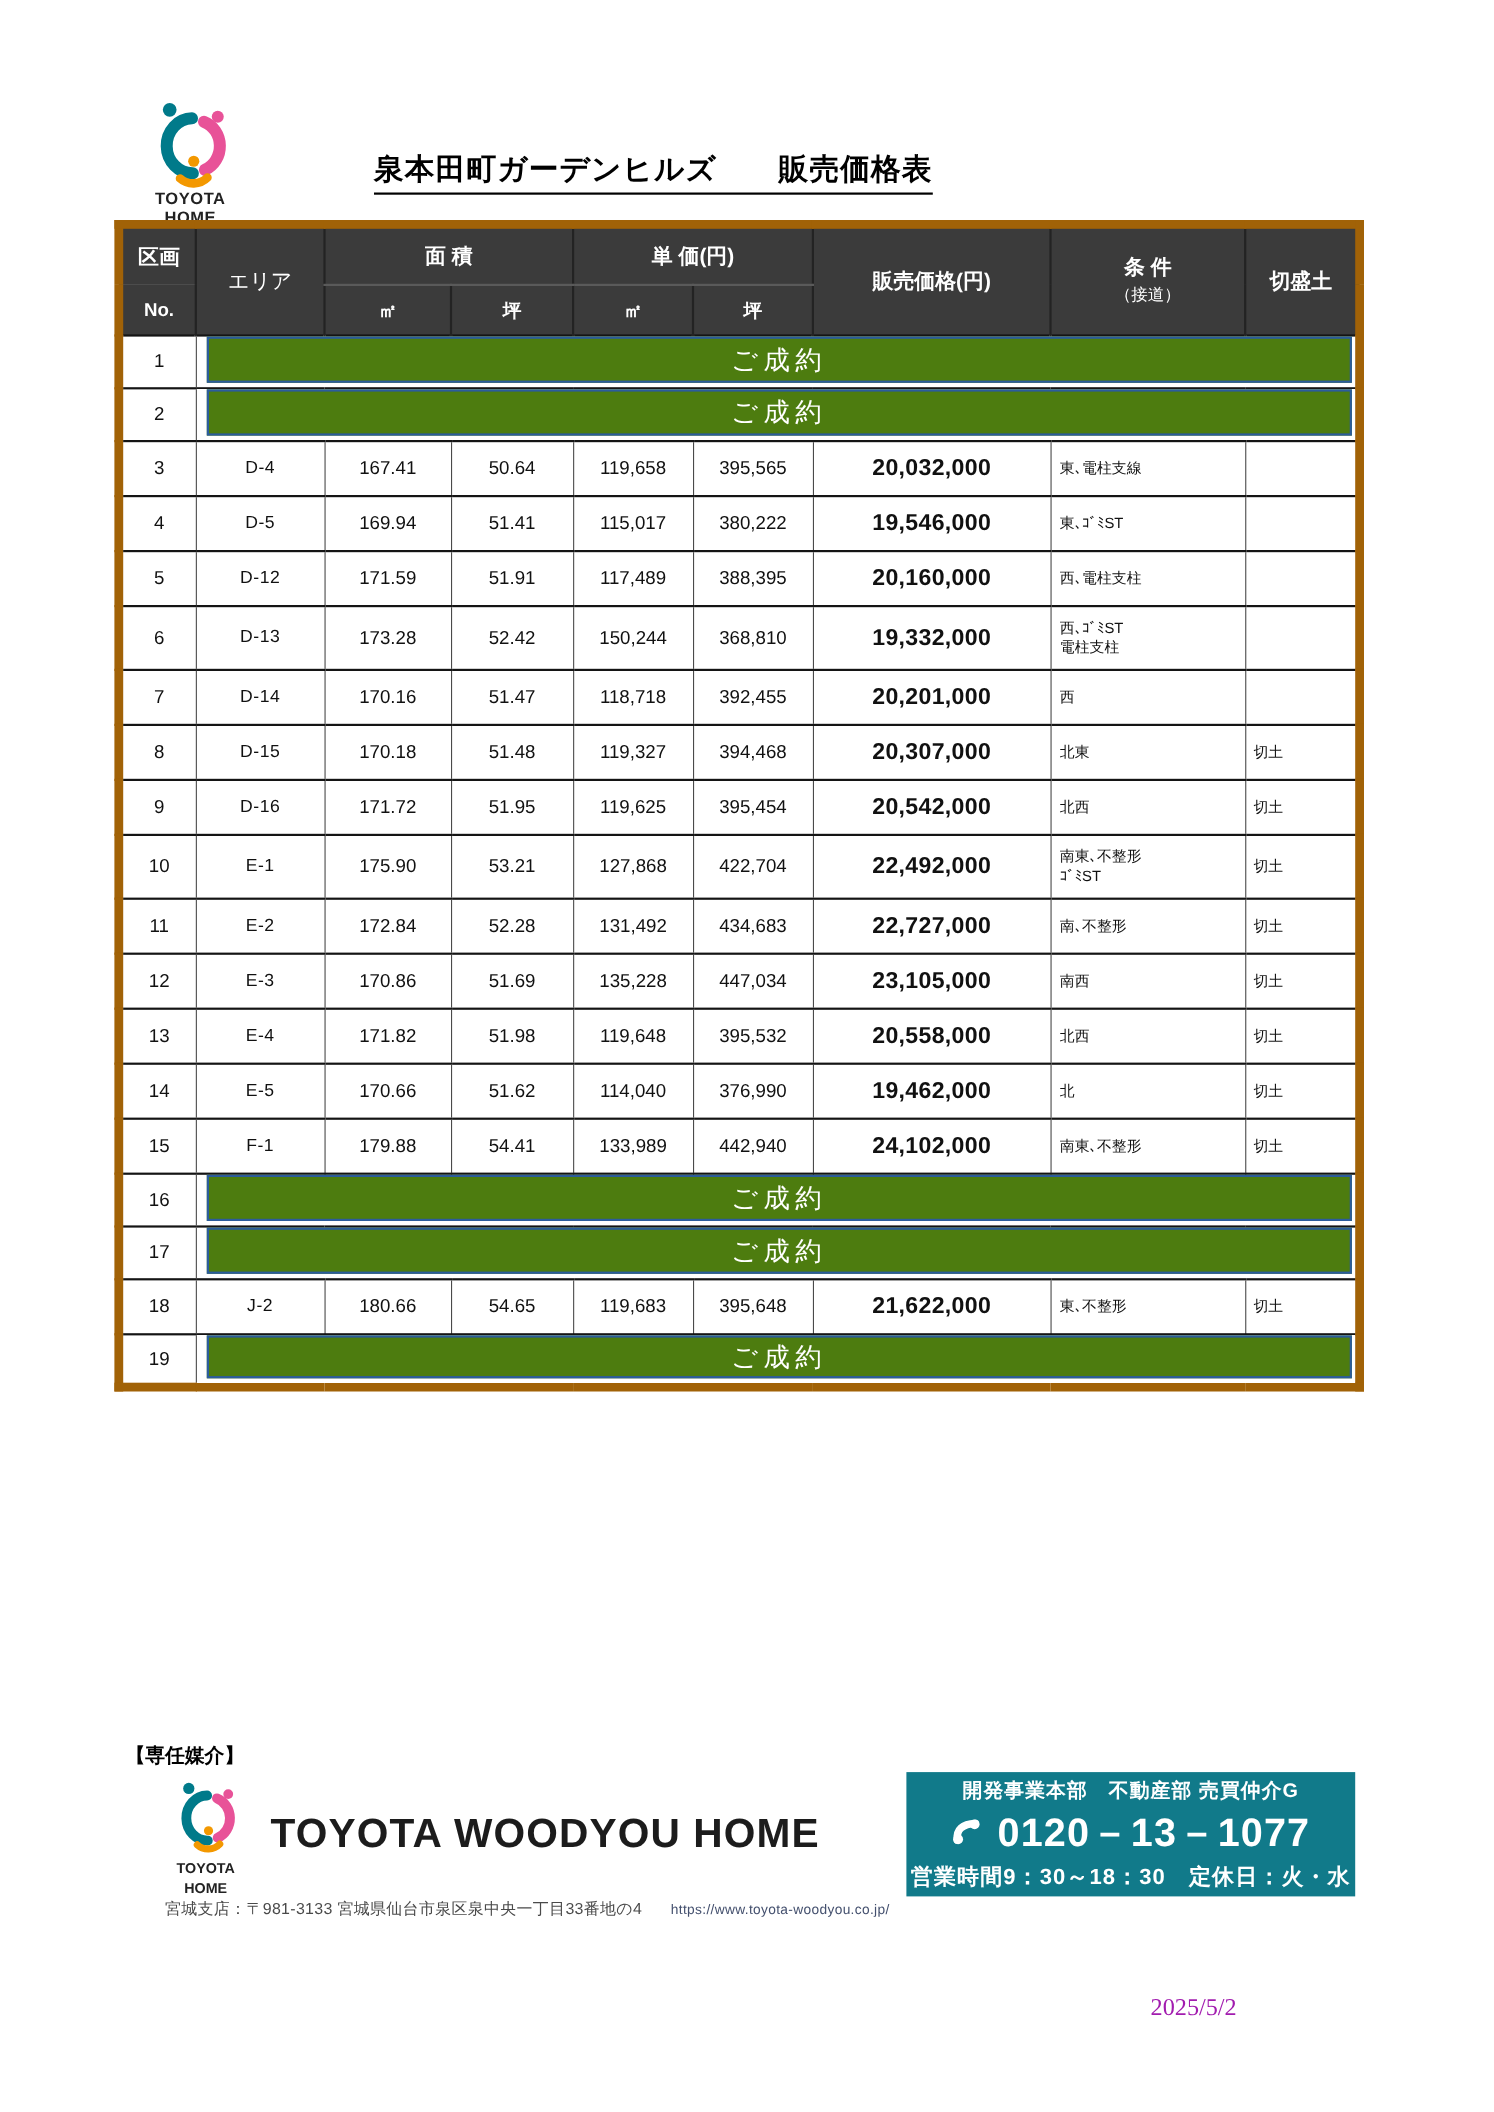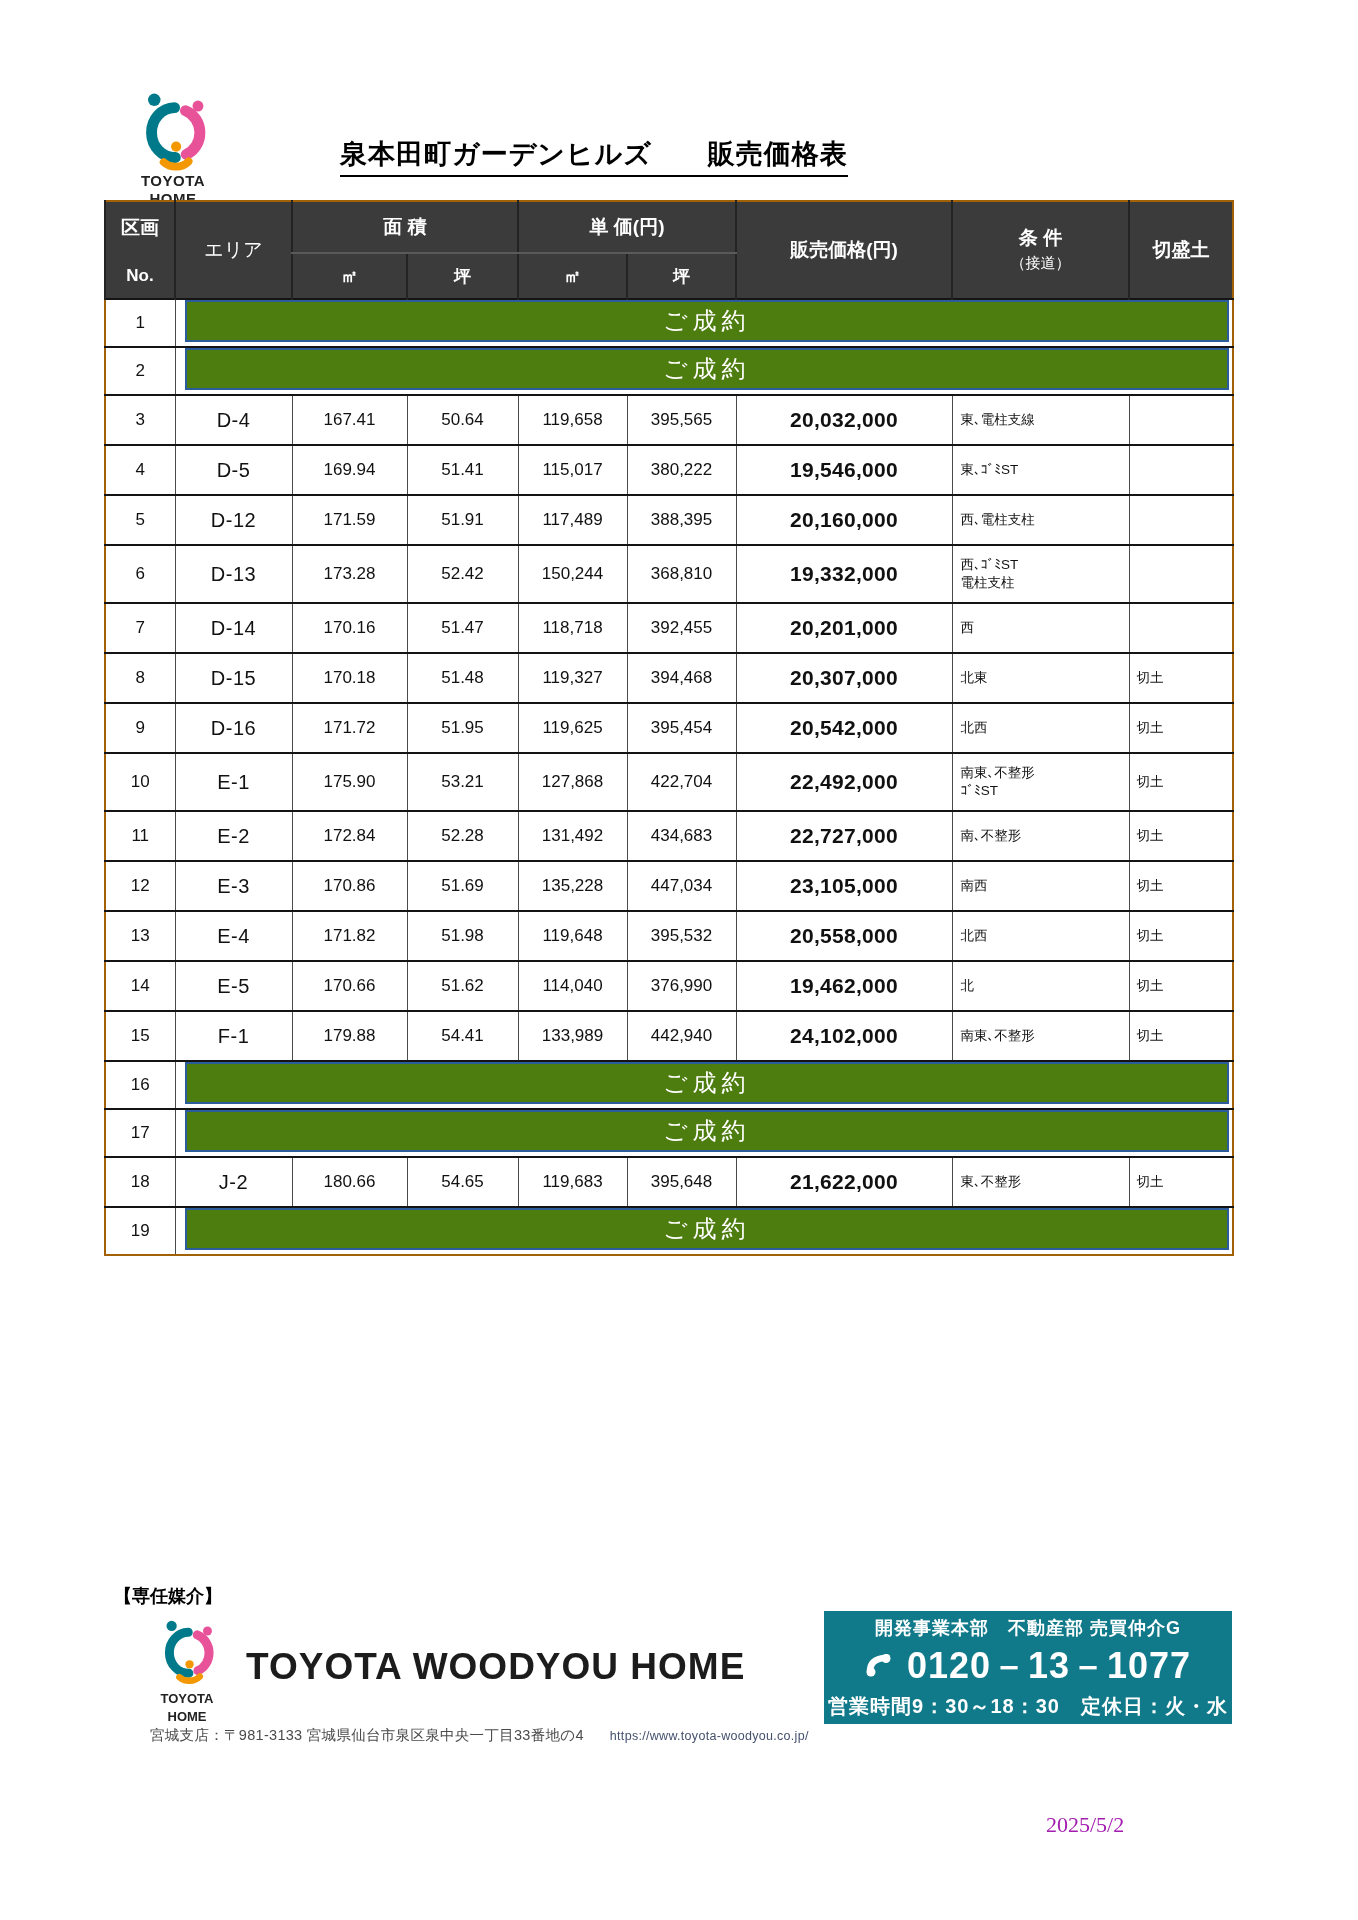--- a/index.html
+++ b/index.html
@@ -10,42 +10,42 @@
   .th-logo{position:absolute;left:118px;top:90px;width:110px;text-align:center;}
   .th-logo .mark{display:block;margin:0 auto;}
   .th-logo .lg-txt{font-size:15px;font-weight:700;line-height:1.1;color:#222;letter-spacing:0.5px;}
 
   
   .doc-title{position:absolute;left:340px;top:136px;font-size:27px;font-weight:700;
              letter-spacing:1px;border-bottom:2.5px solid #000;padding-bottom:3px;color:#000;}
 
   
   table.price{position:absolute;left:104px;top:200px;width:1128px;border-collapse:collapse;
-              table-layout:fixed;border:2px solid #a16207;}
+              table-layout:fixed;border:8px solid #a16207;}
   col.c1{width:70px}col.c2{width:117px}col.c3{width:115px}col.c4{width:111px}
   col.c5{width:109px}col.c6{width:109px}col.c7{width:216px}col.c8{width:177px}col.c9{width:104px}
 
   thead th{background:#3b3b3b;color:#fff;font-weight:700;border-left:2px solid #232323;
            text-align:center;vertical-align:middle;}
   thead tr.h1 th{height:48px;font-size:19px;}
   thead tr.h2 th{height:42px;font-size:17px;text-align:center;}
   thead th.small{font-size:13px;font-weight:400;}
   thead th.kukaku{font-size:20px;border-bottom:none;}
   thead th.no{font-size:15px;border-top:none;}
   thead th.grp{border-bottom:2px solid #5a5a5a;}
   thead th.joken{font-size:17px;line-height:1.25;}
   thead th.joken .sub{font-size:15px;font-weight:400;text-align:center;}
 
   tbody td{border-left:1px solid #4a4a4a;border-top:2px solid #141414;
            text-align:center;vertical-align:middle;background:#fff;}
   tbody tr{height:50px;}
   tbody tr.tall{height:58px;}
   tbody tr.sold{height:48px;}
   td.c-no{font-size:17px;}
-  td.c-area{font-size:20px;letter-spacing:0.5px;margin-top:48px;}
+  td.c-area{font-size:16px;letter-spacing:0.5px;margin-top:48px;}
   td.c-num{font-size:17px;}
   td.c-price{font-size:21px;font-weight:700;letter-spacing:0.3px;}
   td.c-cond{font-size:13.5px;text-align:left;padding-left:8px;line-height:1.3;white-space:pre-line;}
   td.c-cut{font-size:13.5px;text-align:left;padding-left:7px;}
   td.c-sold{position:relative;padding:0;}
   .sold-banner{position:absolute;left:9px;right:3px;top:0px;bottom:4px;background:#4d7c0f;
                border:2px solid #2b5c9c;display:flex;align-items:center;justify-content:center;}
   .sold-banner span{color:#fff;font-size:24px;letter-spacing:5px;font-weight:400;}
 
   

